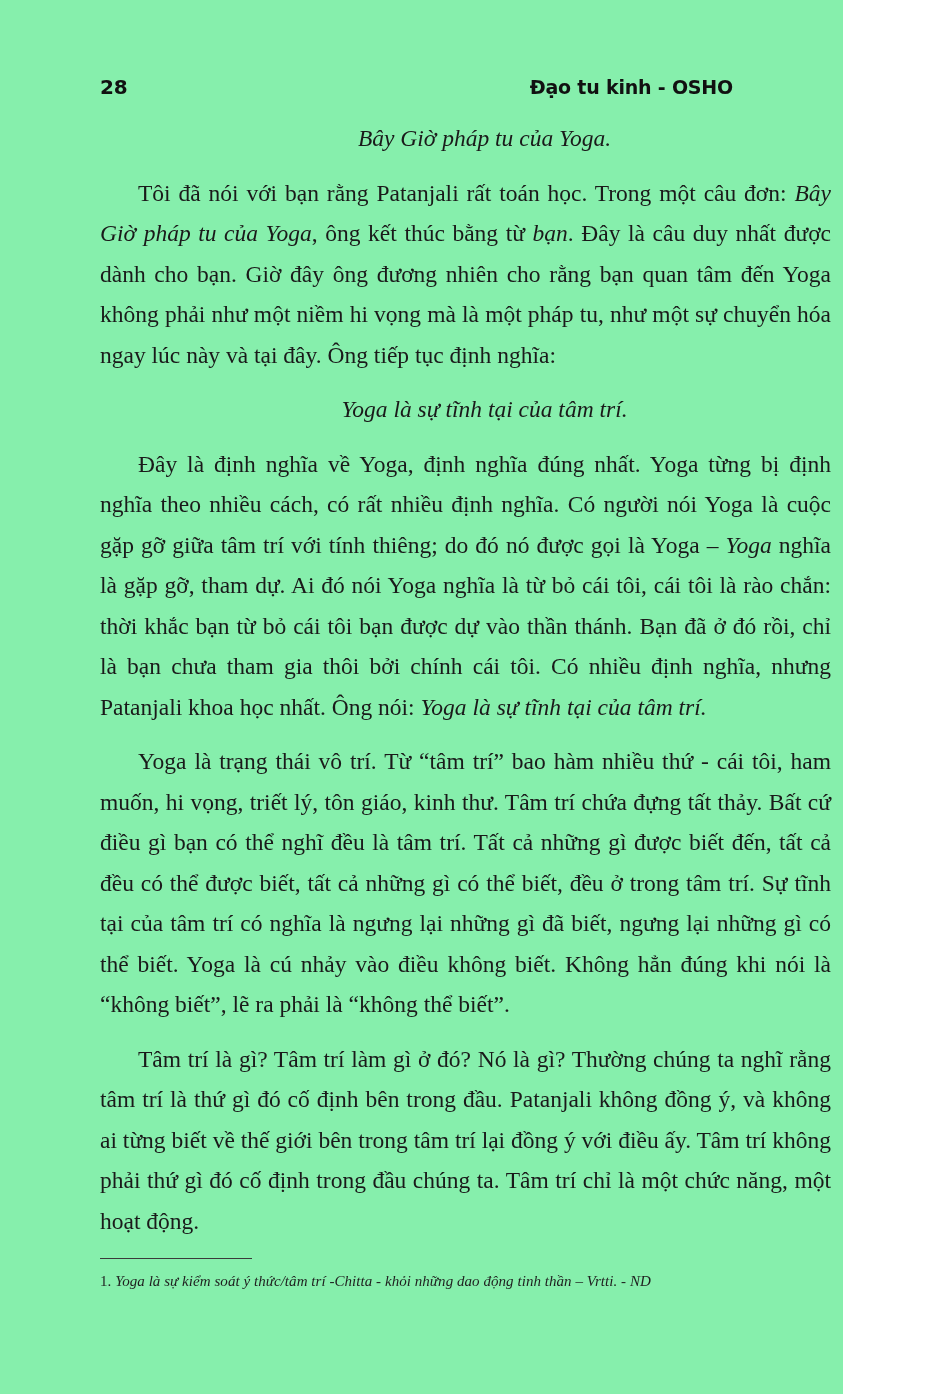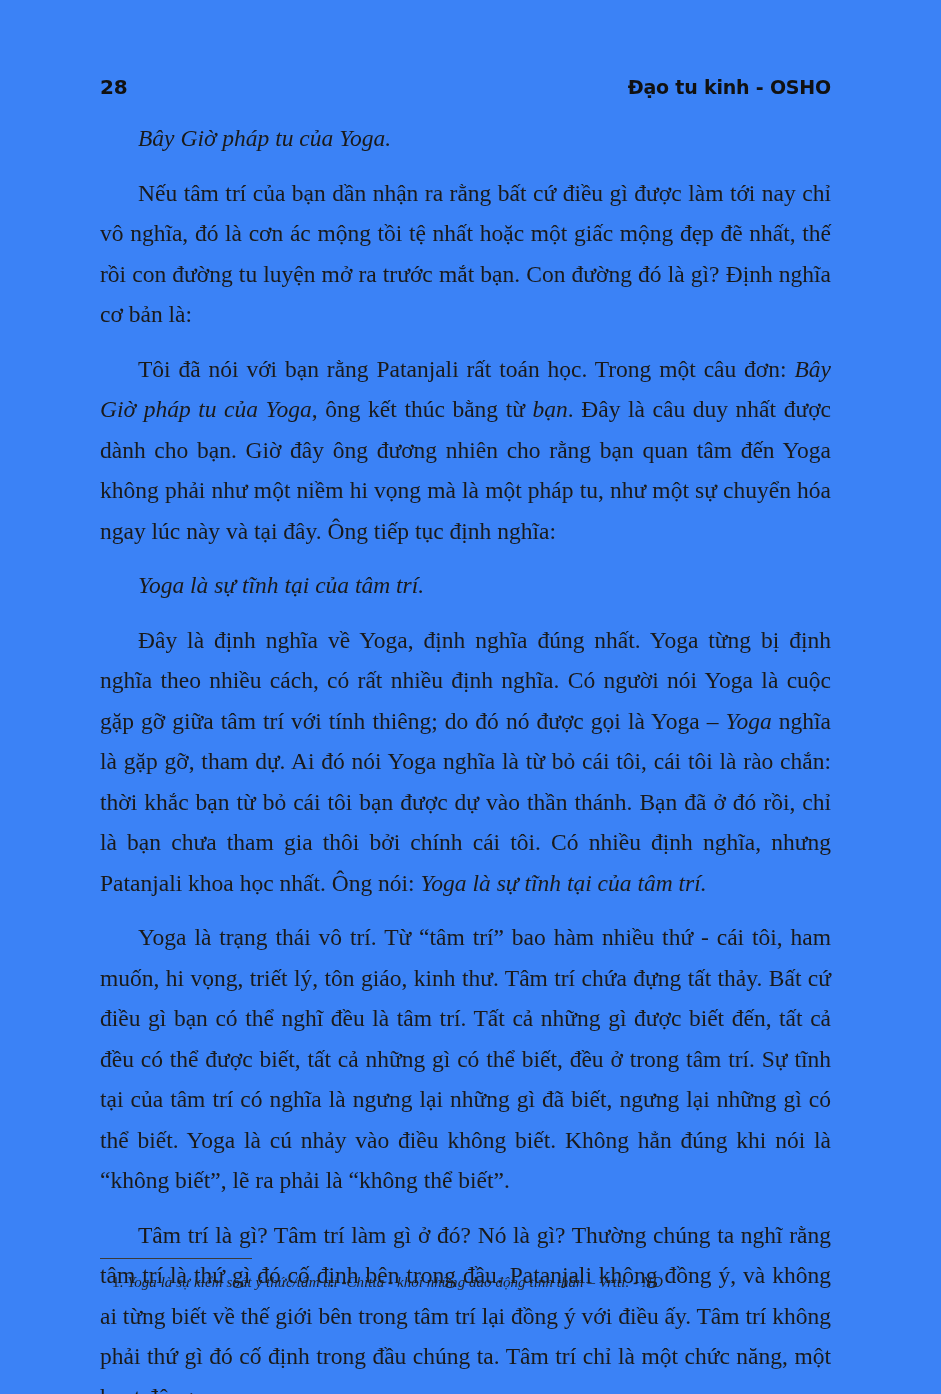--- a/index.html
+++ b/index.html
@@ -2,23 +2,23 @@
 <html><head>
 <meta charset="utf-8">
 <style>
   html, body {
     margin: 0;
     padding: 0;
     background: #ffffff;
   }
   .page {
     position: relative;
-    width: 941px;
+    width: 843px;
     height: 1394px;
-    background: #3b82f6;
+    background: #86efac;
     box-sizing: border-box;
     overflow: hidden;
     font-family: "Liberation Serif", serif;
     color: #1a1a1a;
   }
 
   
   .running-head {
     position: absolute;
     left: 100px;
@@ -68,21 +68,21 @@
     text-indent: 38px;
     padding-bottom: 14px;
   }
   p.body-para.last {
     padding-bottom: 0;
   }
 
   p.quote-line {
     font-style: italic;
     text-indent: 38px;
-    text-align: left;
+    text-align: center;
     padding-bottom: 14px;
   }
 
   .it { font-style: italic; }
 
   sup.fn-ref {
     font-size: 0.62em;
     vertical-align: super;
     line-height: 0;
     font-style: italic;
@@ -95,21 +95,21 @@
     top: 1258px;
     width: 731px;
   }
   .footnote-rule {
     width: 152px;
     height: 0;
     border-top: 1.6px solid #3a3a3a;
     margin: 0 0 11px 0;
   }
   .footnote-text {
-    margin: 12px;
+    margin: 0;
     font-size: 15px;
     line-height: 22px;
     font-style: italic;
     color: #1f1f1f;
     letter-spacing: 0.05px;
   }
   .footnote-text .fn-num {
     font-style: normal;
   }
 </style>
@@ -120,21 +120,20 @@
 
   <div class="running-head">
     <span class="folio">28</span>
     <span class="book-title">Đạo tu kinh - OSHO</span>
   </div>
 
   <div class="text-column">
 
     <p class="quote-line">Bây Giờ pháp tu của Yoga.</p>
 
-    <p class="body-para">Nếu tâm trí của bạn dần nhận ra rằng bất cứ điều gì được làm tới nay chỉ vô nghĩa, đó là cơn ác mộng tồi tệ nhất hoặc một giấc mộng đẹp đẽ nhất, thế rồi con đường tu luyện mở ra trước mắt bạn. Con đường đó là gì? Định nghĩa cơ bản là:</p>
 
 
     <p class="body-para"><span>Tôi đã nói với bạn rằng Patanjali rất toán học. Trong một câu đơn: </span><span class="it">Bây Giờ pháp tu của Yoga</span><span>, ông kết thúc bằng từ </span><span class="it">bạn</span><span>. Đây là câu duy nhất được dành cho bạn. Giờ đây ông đương nhiên cho rằng bạn quan tâm đến Yoga không phải như một niềm hi vọng mà là một pháp tu, như một sự chuyển hóa ngay lúc này và tại đây. Ông tiếp tục định nghĩa:</span></p>
 
     <p class="quote-line">Yoga là sự tĩnh tại của tâm trí.</p>
 
     <p class="body-para"><span>Đây là định nghĩa về Yoga, định nghĩa đúng nhất. Yoga từng bị định nghĩa theo nhiều cách, có rất nhiều định nghĩa. Có người nói Yoga là cuộc gặp gỡ giữa tâm trí với tính thiêng; do đó nó được gọi là Yoga – </span><span class="it">Yoga</span><span> nghĩa là gặp gỡ, tham dự. Ai đó nói Yoga nghĩa là từ bỏ cái tôi, cái tôi là rào chắn: thời khắc bạn từ bỏ cái tôi bạn được dự vào thần thánh. Bạn đã ở đó rồi, chỉ là bạn chưa tham gia thôi bởi chính cái tôi. Có nhiều định nghĩa, nhưng Patanjali khoa học nhất. Ông nói: </span><span class="it">Yoga là sự tĩnh tại của tâm trí.</span></p>
 
     <p class="body-para">Yoga là trạng thái vô trí. Từ “tâm trí” bao hàm nhiều thứ - cái tôi, ham muốn, hi vọng, triết lý, tôn giáo, kinh thư. Tâm trí chứa đựng tất thảy. Bất cứ điều gì bạn có thể nghĩ đều là tâm trí. Tất cả những gì được biết đến, tất cả đều có thể được biết, tất cả những gì có thể biết, đều ở trong tâm trí. Sự tĩnh tại của tâm trí có nghĩa là ngưng lại những gì đã biết, ngưng lại những gì có thể biết. Yoga là cú nhảy vào điều không biết. Không hẳn đúng khi nói là “không biết”, lẽ ra phải là “không thể biết”.</p>
 

